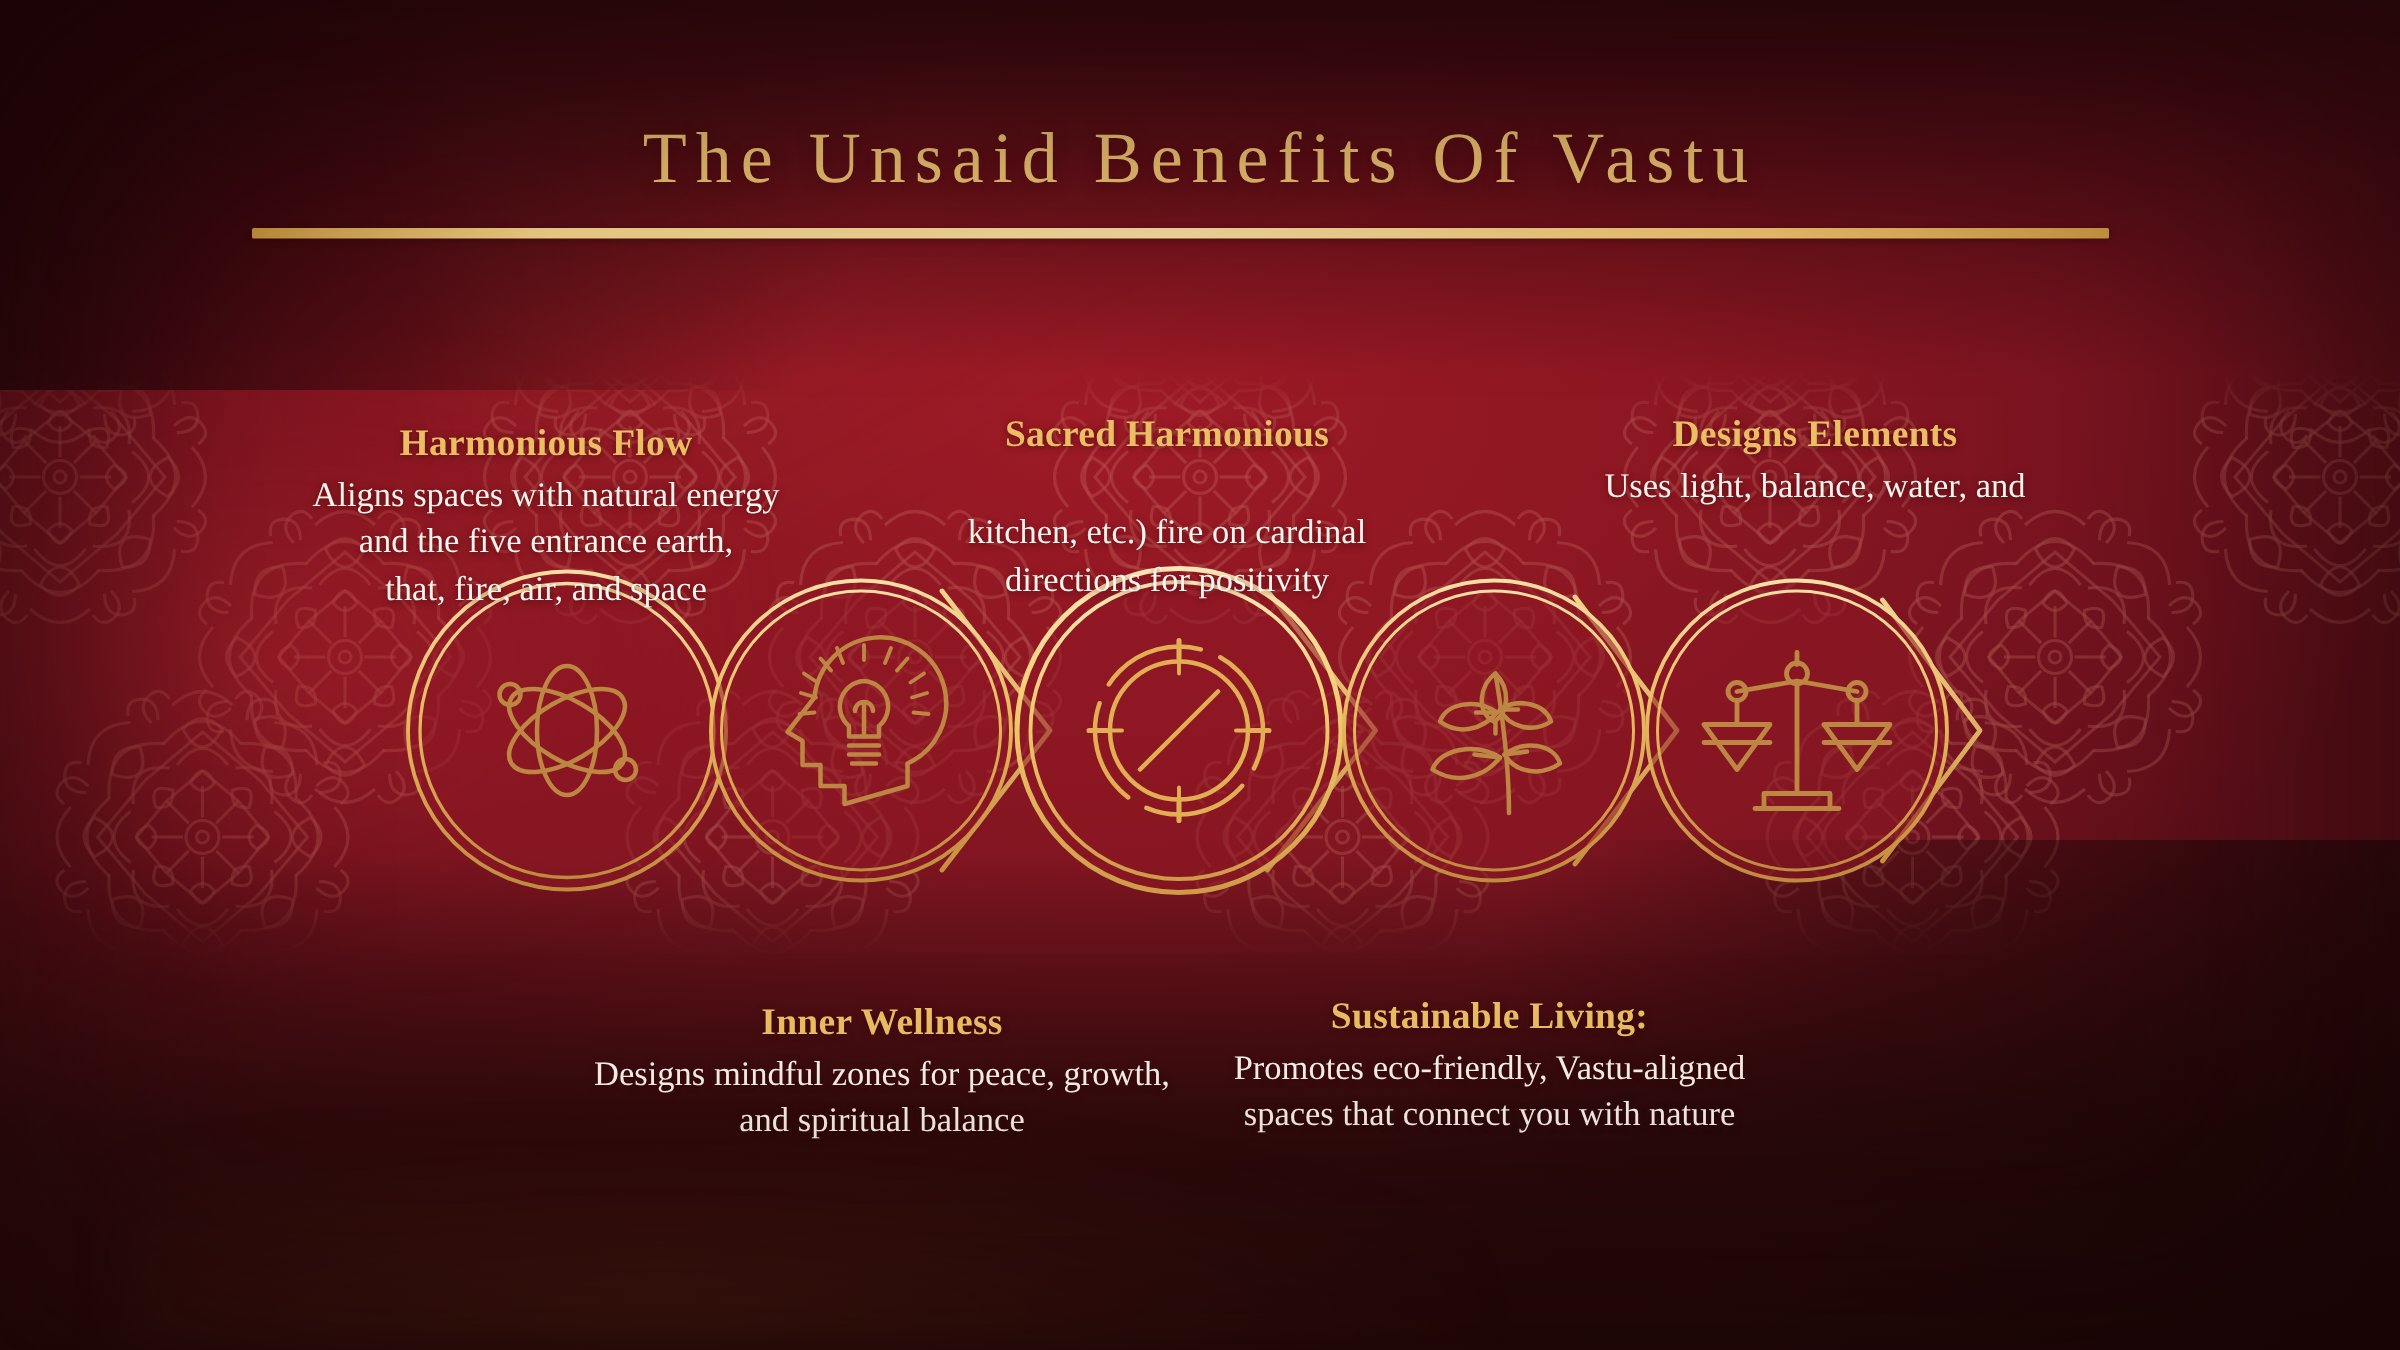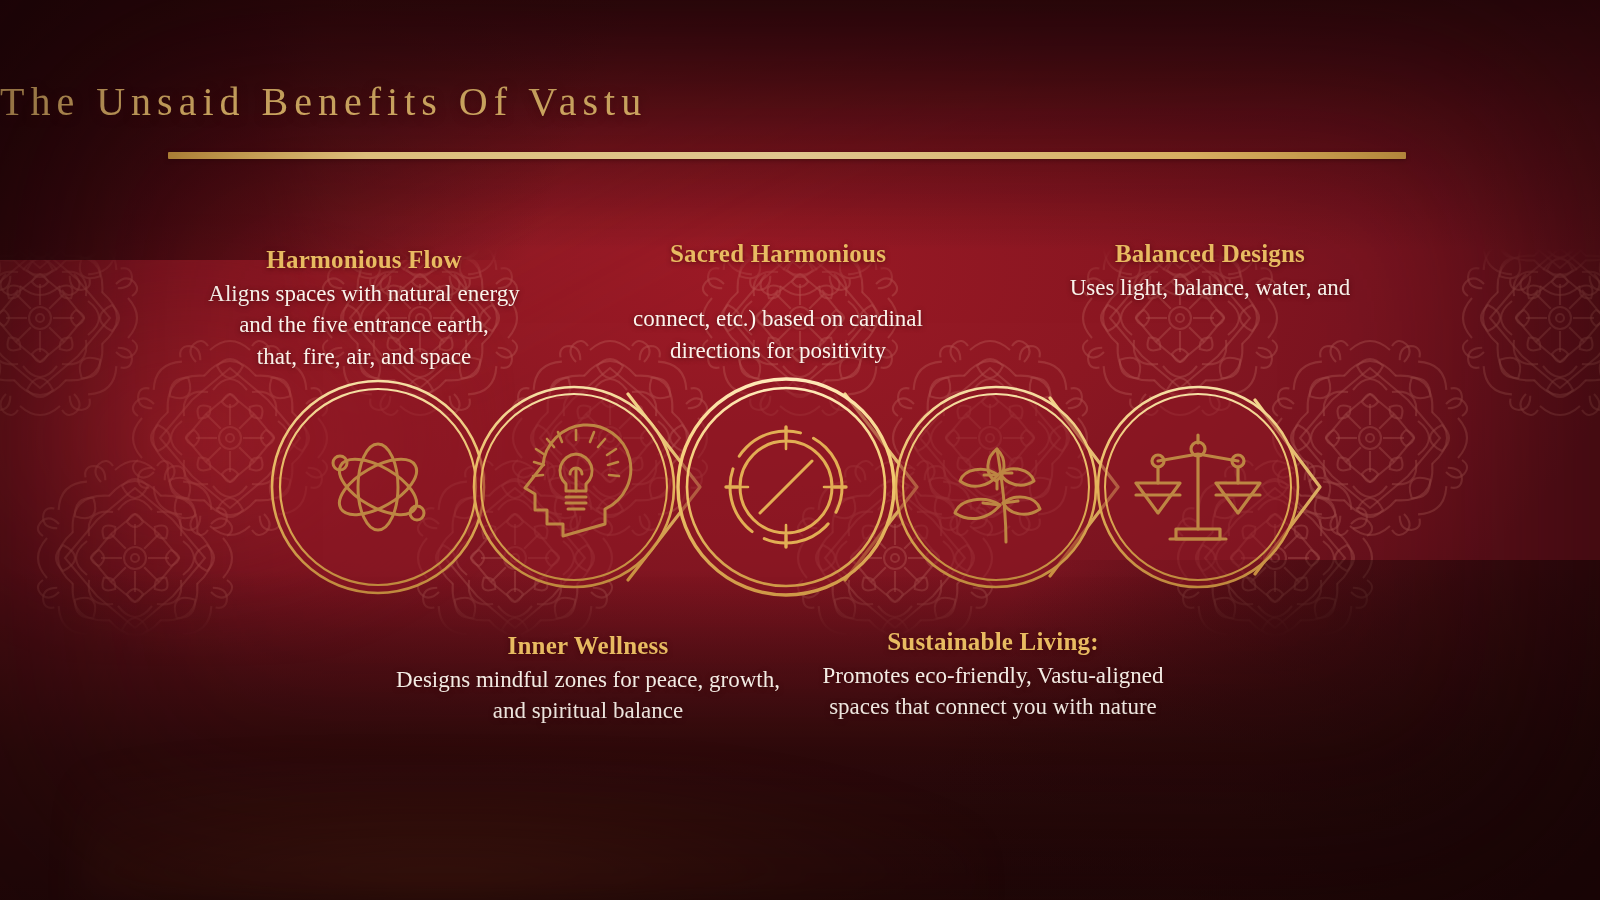--- a/index.html
+++ b/index.html
@@ -79,22 +79,22 @@
     overflow: hidden;
     -webkit-mask-image: linear-gradient(to bottom, rgba(0,0,0,0) 0%, #000 9%, #000 88%, rgba(0,0,0,0) 100%);
     mask-image: linear-gradient(to bottom, rgba(0,0,0,0) 0%, #000 9%, #000 88%, rgba(0,0,0,0) 100%);
   }
 
   
   .title {
     position: absolute;
     left: 0; right: 0;
     top: 78px;
-    text-align: left;
-    font-size: 40px;
+    text-align: center;
+    font-size: 48px;
     letter-spacing: 6px;
     color: #efc672;
     font-weight: 400;
     text-shadow: 0 2px 10px rgba(60,8,10,0.6);
     white-space: nowrap;
   }
   .title-rule {
     position: absolute;
     left: 168px;
     top: 152px;
@@ -102,20 +102,21 @@
     height: 7px;
     background: linear-gradient(to right, #c8973f 0%, #f3d48a 16%, #f6dda0 50%, #edc36d 82%, #cc9c45 100%);
     border-radius: 1px;
     box-shadow: 0 1px 4px rgba(40,6,8,0.5);
   }
 
   
   .caption {
     position: absolute;
     text-align: center;
+    margin-top: 36px;
   }
   .caption h3 {
     margin: 0 0 4px 0;
     font-size: 25px;
     font-weight: bold;
     color: #ecbe63;
     letter-spacing: 0.2px;
     text-shadow: 0 1px 5px rgba(50,6,8,0.55);
   }
   .caption p {
@@ -327,27 +328,27 @@
       <span>Aligns spaces with natural energy</span><br>
       <span>and the five entrance earth,</span><br>
       <span>that, fire, air, and space</span>
     </p>
   </div>
 
   <div class="caption cap-2">
     <h3>Sacred Harmonious</h3>
     <p>
       <br>
-      <span>connect, etc.) based on cardinal</span><br>
+      <span>kitchen, etc.) fire on cardinal</span><br>
       <span>directions for positivity</span>
     </p>
   </div>
 
   <div class="caption cap-3">
-    <h3>Balanced Designs</h3>
+    <h3>Designs Elements</h3>
     <p>
       <span>Uses light, balance, water, and</span><br>
     </p>
   </div>
 
   <div class="caption cap-5">
     <h3>Sustainable Living:</h3>
     <p>
       <span>Promotes eco-friendly, Vastu-aligned</span><br>
       <span>spaces that connect you with nature</span>

